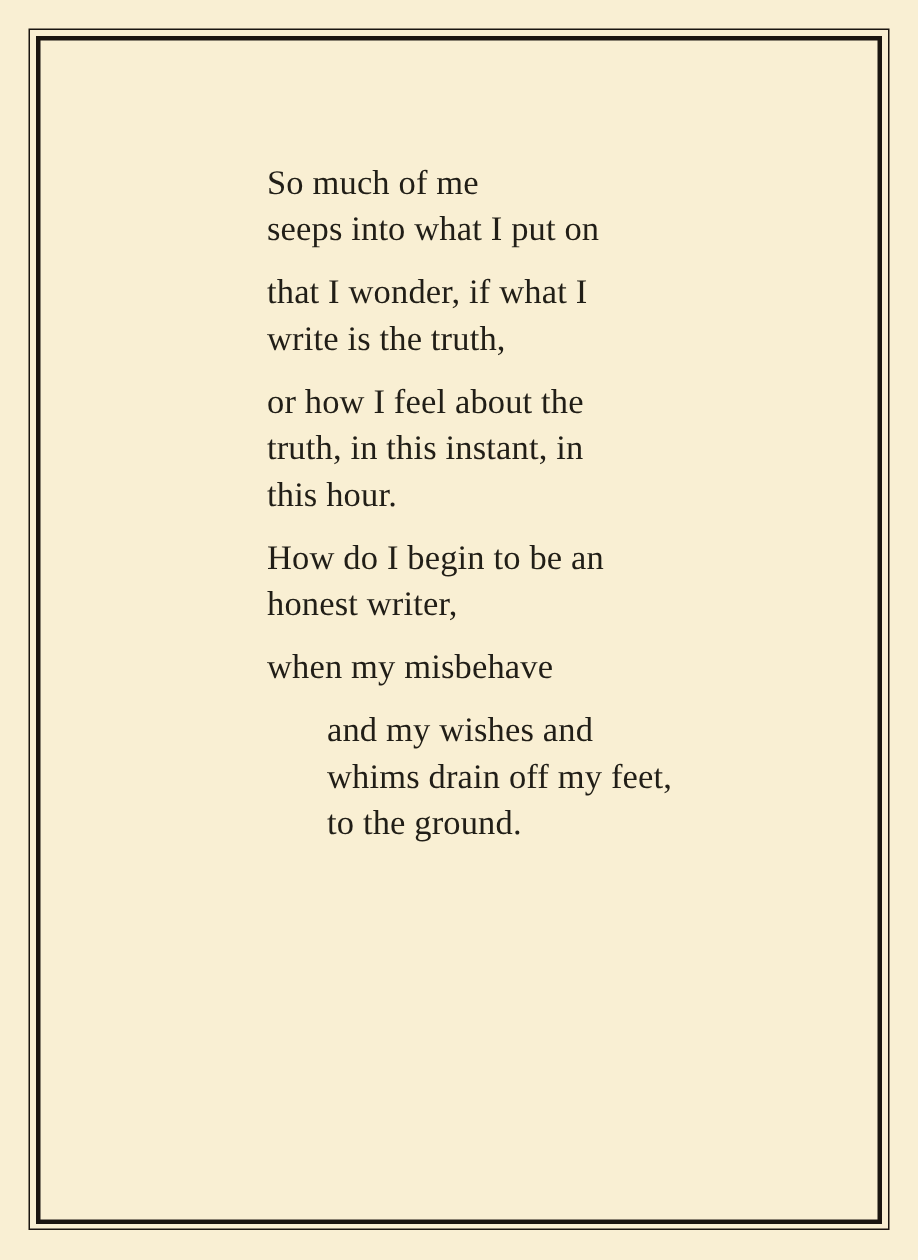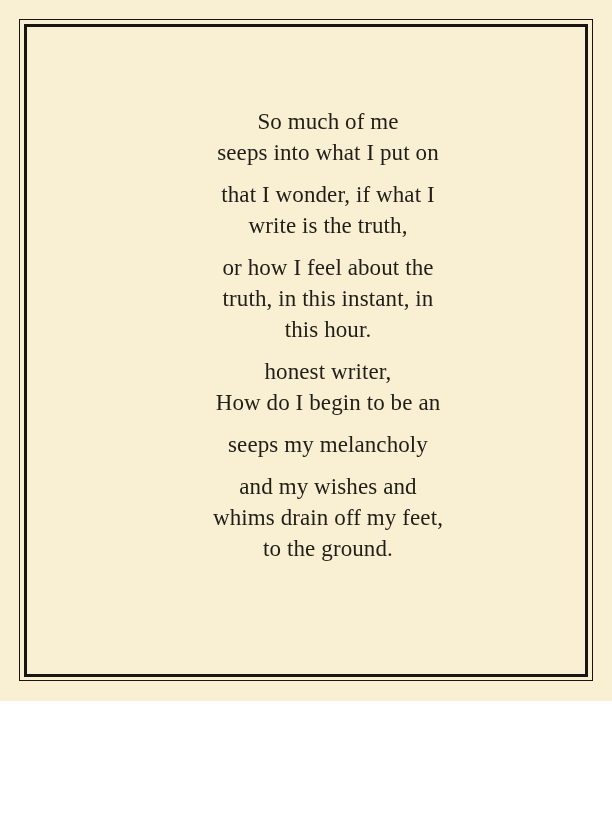--- a/index.html
+++ b/index.html
@@ -9,24 +9,23 @@
   }
   * { margin: 0; padding: 0; box-sizing: border-box; }
   html, body {
     width: 612px;
     height: 840px;
     font-family: "Liberation Serif", "DejaVu Serif", serif;
   }
   .page {
     position: relative;
     width: 612px;
-    height: 701px;
+    height: 840px;
     background: var(--bg);
     overflow: hidden;
-    text-align: center;
   }
   .frame-outer {
     position: absolute;
     left: 19px;
     top: 19px;
     right: 19px;
     bottom: 20px;
     border: 1.5px solid var(--frame);
     pointer-events: none;
   }
@@ -43,21 +42,21 @@
     position: absolute;
     left: 178px;
     top: 106px;
     width: 300px;
     color: var(--text);
     font-size: 23px;
     line-height: 31px;
     letter-spacing: 0.1px;
   }
   .stanza { margin-bottom: 11px; }
-  .stanza:last-child { margin-bottom: 0; }
+  .stanza:last-child { margin-bottom: 0; margin-left: 40px; }
   .line { white-space: nowrap; }
 </style>
 </head>
 <body>
 
 <div class="page">
   <div class="frame-outer"></div>
   <div class="frame-inner"></div>
 
   <div class="poem">
@@ -68,25 +67,25 @@
     <div class="stanza">
       <div class="line">that I wonder, if what I</div>
       <div class="line">write is the truth,</div>
     </div>
     <div class="stanza">
       <div class="line">or how I feel about the</div>
       <div class="line">truth, in this instant, in</div>
       <div class="line">this hour.</div>
     </div>
     <div class="stanza">
+      <div class="line">How do I begin to be an</div>
       <div class="line">honest writer,</div>
-      <div class="line">How do I begin to be an</div>
     </div>
     <div class="stanza">
-      <div class="line">seeps my melancholy</div>
+      <div class="line">when my misbehave</div>
     </div>
     <div class="stanza">
     </div>
     <div class="stanza">
       <div class="line">and my wishes and</div>
       <div class="line">whims drain off my feet,</div>
       <div class="line">to the ground.</div>
     </div>
   </div>
 </div>

